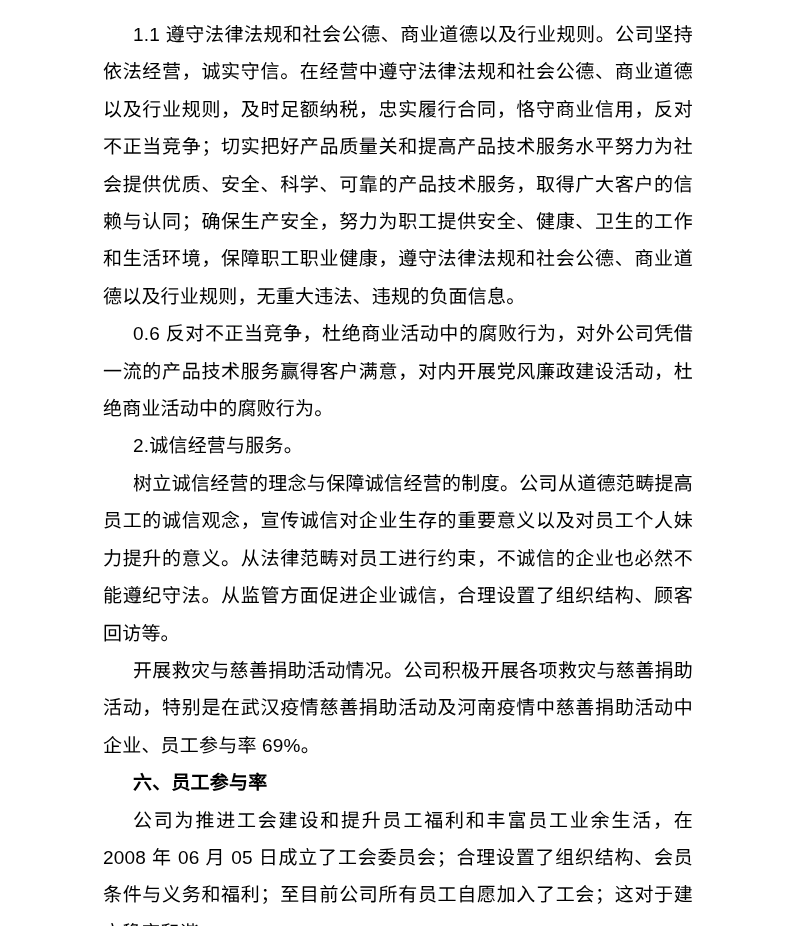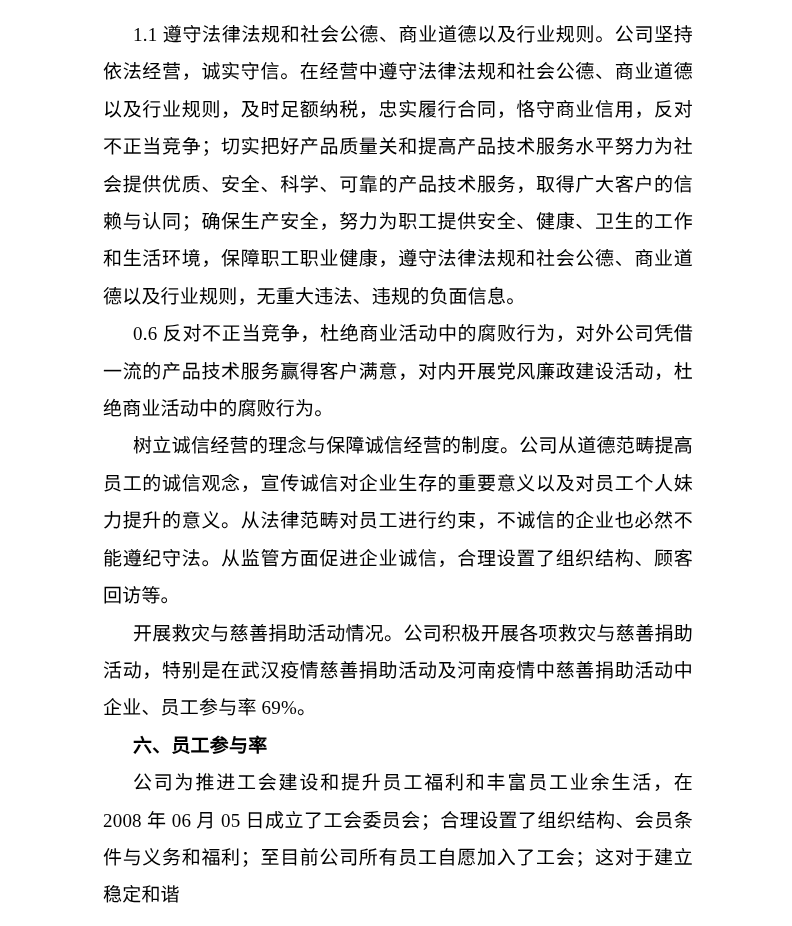--- a/index.html
+++ b/index.html
@@ -8,38 +8,39 @@
     background: #ffffff;
   }
   .page {
     position: relative;
     width: 792px;
     height: 926px;
     box-sizing: border-box;
     background: #ffffff;
     padding: 16px 99px 0 103px;
     overflow: hidden;
-    font-family: Liberation Serif, serif;
+    font-family: Liberation Sans, sans-serif;
   }
   .para {
     margin: 0;
     font-size: 19px;
     line-height: 37.4px;
     color: #000000;
     text-align: justify;
     text-indent: 30px;
     letter-spacing: 0.2px;
   }
   .para.heading {
     font-weight: bold;
   }
 </style>
 </head>
 <body>
 
 <div class="page">
   <p class="para">1.1 遵守法律法规和社会公德、商业道德以及行业规则。公司坚持依法经营，诚实守信。在经营中遵守法律法规和社会公德、商业道德以及行业规则，及时足额纳税，忠实履行合同，恪守商业信用，反对不正当竞争；切实把好产品质量关和提高产品技术服务水平努力为社会提供优质、安全、科学、可靠的产品技术服务，取得广大客户的信赖与认同；确保生产安全，努力为职工提供安全、健康、卫生的工作和生活环境，保障职工职业健康，遵守法律法规和社会公德、商业道德以及行业规则，无重大违法、违规的负面信息。</p>
   <p class="para">0.6 反对不正当竞争，杜绝商业活动中的腐败行为，对外公司凭借一流的产品技术服务赢得客户满意，对内开展党风廉政建设活动，杜绝商业活动中的腐败行为。</p>
+  <p class="para">2.诚信经营与服务。</p>
   <p class="para">树立诚信经营的理念与保障诚信经营的制度。公司从道德范畴提高员工的诚信观念，宣传诚信对企业生存的重要意义以及对员工个人妹力提升的意义。从法律范畴对员工进行约束，不诚信的企业也必然不能遵纪守法。从监管方面促进企业诚信，合理设置了组织结构、顾客回访等。</p>
   <p class="para">开展救灾与慈善捐助活动情况。公司积极开展各项救灾与慈善捐助活动，特别是在武汉疫情慈善捐助活动及河南疫情中慈善捐助活动中企业、员工参与率 69%。</p>
   <p class="para heading">六、员工参与率</p>
   <p class="para">公司为推进工会建设和提升员工福利和丰富员工业余生活，在 2008 年 06 月 05 日成立了工会委员会；合理设置了组织结构、会员条件与义务和福利；至目前公司所有员工自愿加入了工会；这对于建立稳定和谐</p>
 </div>
 
 </body></html>

